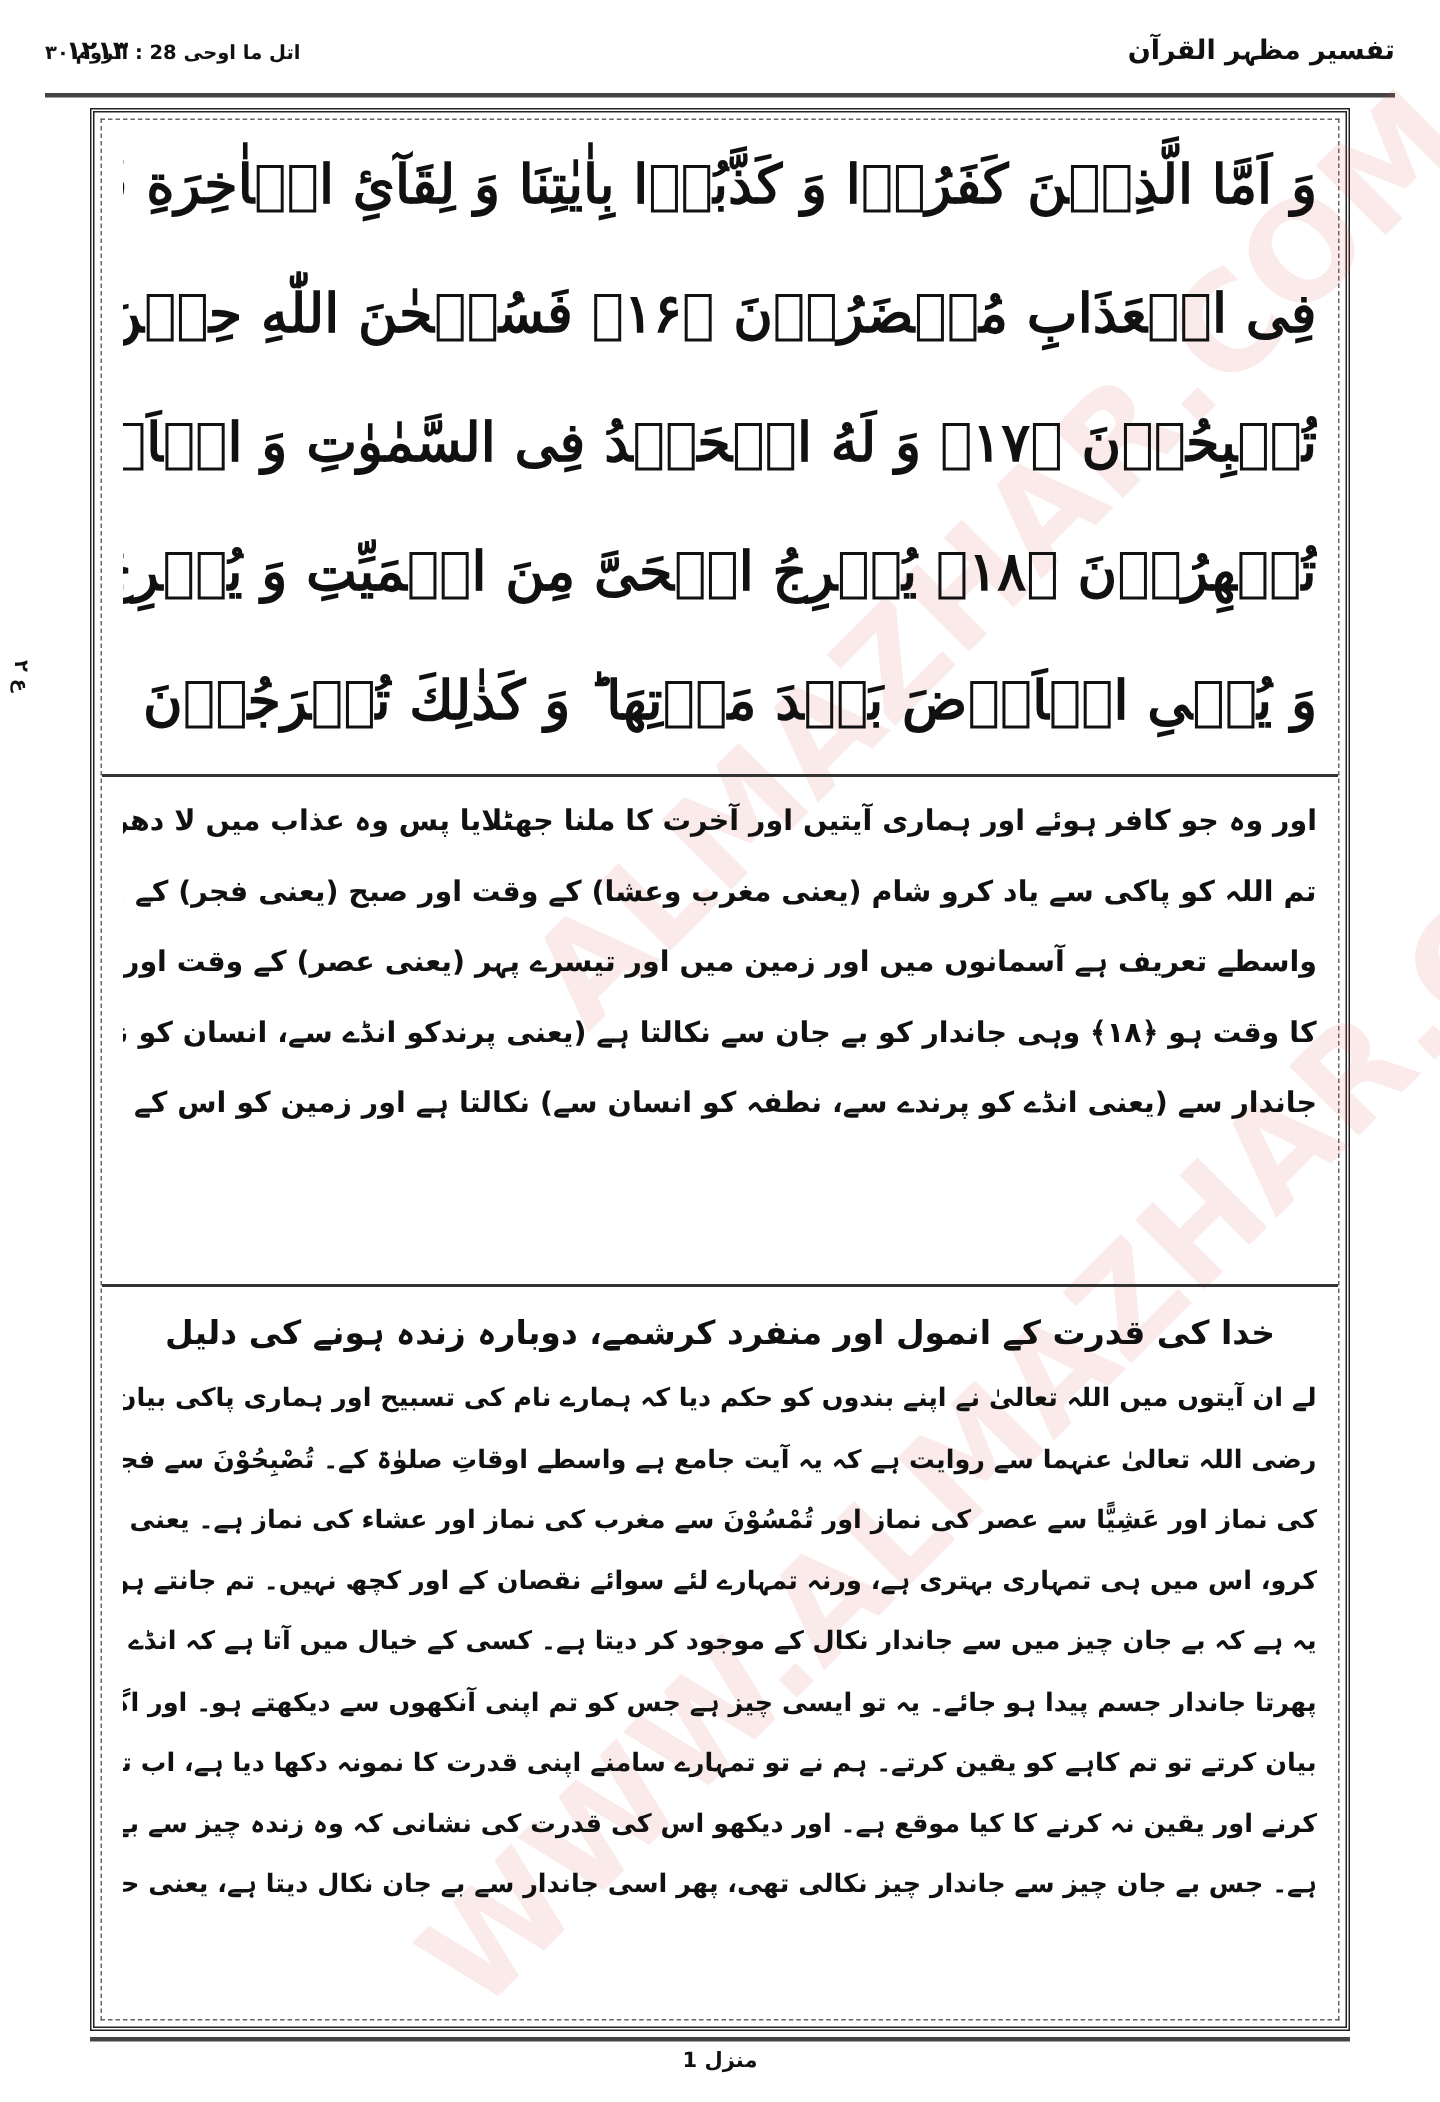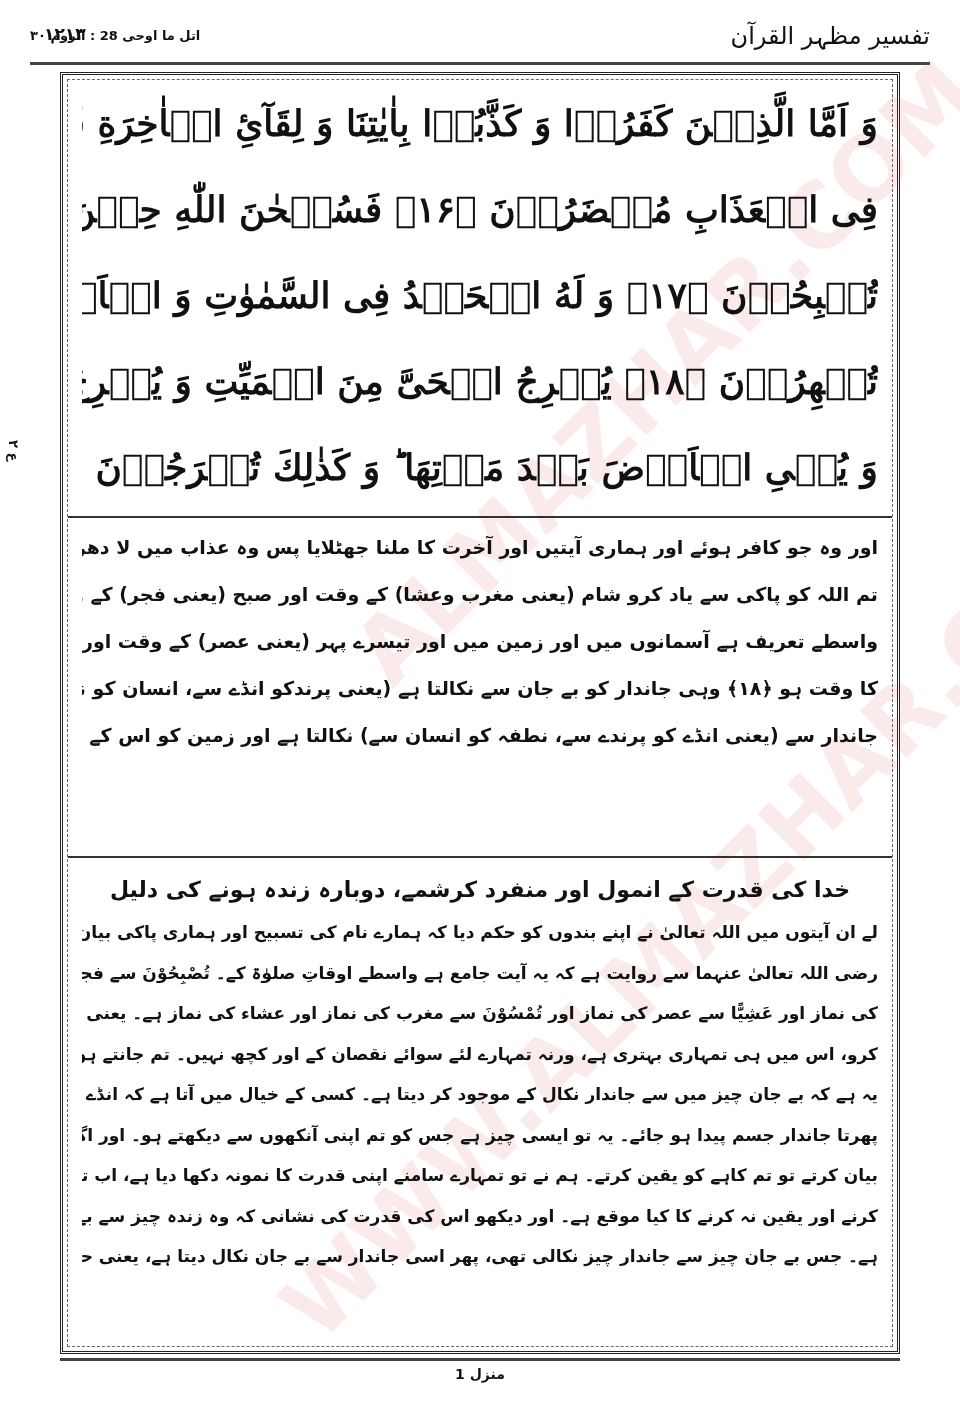--- a/index.html
+++ b/index.html
@@ -1,21 +1,21 @@
 <!DOCTYPE html>
 <html><head>
 <meta charset="utf-8">
 <style>
   html, body { margin:0; padding:0; background:#ffffff; }
   body { width:960px; height:1401px; position:relative; overflow:hidden;
          font-family:"DejaVu Sans", sans-serif; color:#111; }
   .header { position:absolute; top:22px; left:30px; right:30px; height:40px; }
   .header .left { position:absolute; left:0; top:6px; font-size:13px; font-weight:bold; direction:rtl; }
   .header .center { position:absolute; left:14px; right:0; text-align:left; top:2px; font-size:17px; font-weight:bold; }
-  .header .right { position:absolute; right:0; top:0; font-size:24px; font-weight:normal; direction:rtl; }
+  .header .right { position:absolute; right:0; top:0; font-size:18px; font-weight:bold; direction:rtl; }
   .header-rule { position:absolute; top:62px; left:30px; right:30px; height:3px; background:#444; }
   .frame { position:absolute; top:72px; left:60px; width:840px; height:1282px;
            border:3px double #222; box-sizing:border-box; }
   .inner { position:absolute; inset:4px; border:1px dashed #666; }
   .section { position:absolute; left:0; right:0; box-sizing:border-box; padding:0 14px; direction:rtl; }
   .verses { top:0; height:435px; }
   .verse-line { font-family:"DejaVu Serif", serif; font-weight:bold; font-size:36px; line-height:86px;
                 text-align:justify; text-align-last:justify; white-space:nowrap; overflow:hidden; }
   .divider { position:absolute; left:0; right:0; height:2px; background:#333; }
   .translation { top:438px; height:336px; padding-top:6px; }

